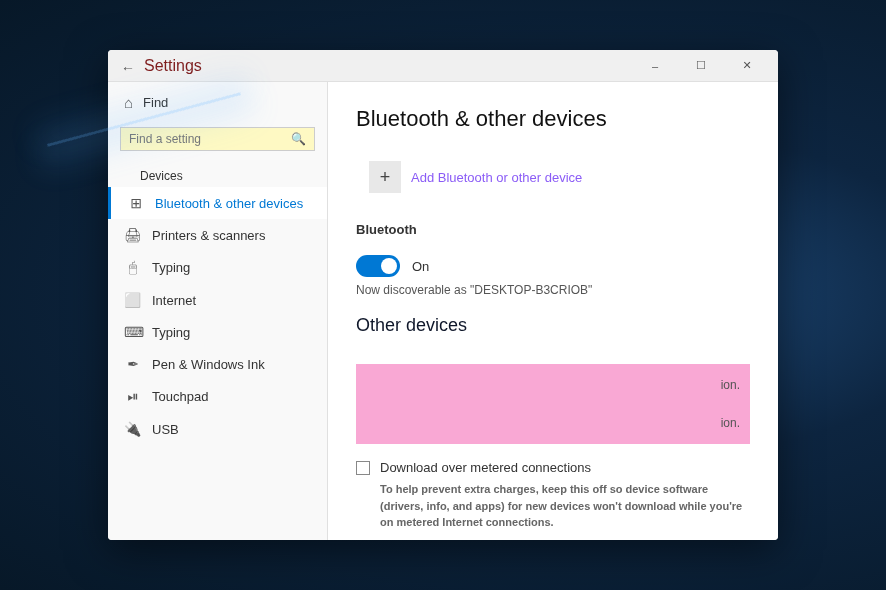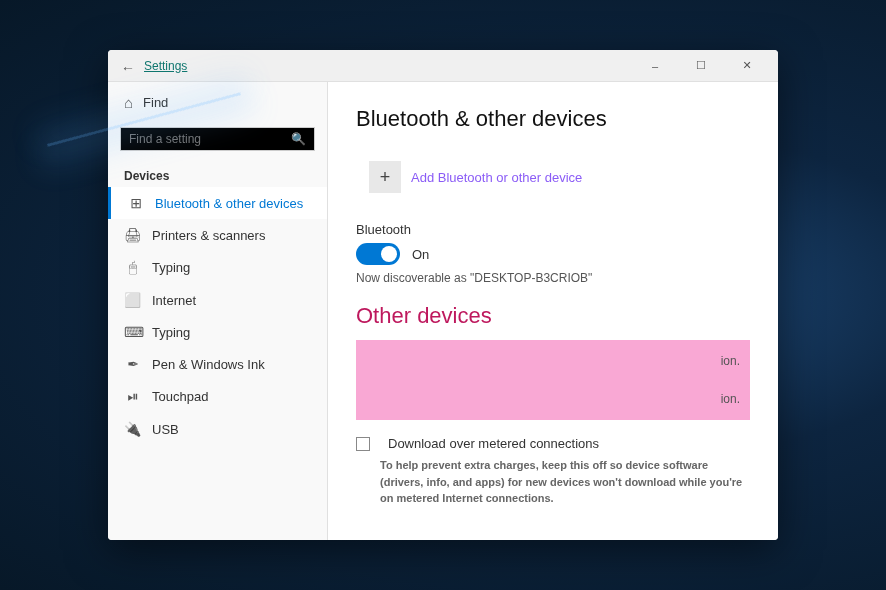--- a/index.html
+++ b/index.html
@@ -54,24 +54,23 @@
       height: 24px;
       display: flex;
       align-items: center;
       justify-content: center;
       cursor: pointer;
       color: #555;
       font-size: 14px;
       margin-right: 4px;
     }
     .title-bar-title {
-      font-size: 12px;
-      color: #0f766e;
+      font-size: 16px;
+      color: #7f1d1d;
       flex: 1;
-      text-decoration: underline;
     }
     .title-bar-controls {
       display: flex;
       gap: 0;
     }
     .title-bar-btn {
       width: 46px;
       height: 32px;
       display: flex;
       align-items: center;
@@ -108,42 +107,42 @@
     }
     .sidebar-home-icon {
       font-size: 15px;
       color: #555;
     }
     .search-box {
       margin: 8px 12px;
       display: flex;
       align-items: center;
       border: 1px solid #ccc;
-      background: #000000;
+      background: #fef9c3;
       padding: 4px 8px;
       gap: 6px;
     }
     .search-input {
       border: none;
       outline: none;
       font-size: 12px;
       color: #666;
       background: transparent;
       flex: 1;
       font-family: inherit;
     }
     .search-icon-char {
       color: #888;
       font-size: 12px;
     }
     .sidebar-section-label {
       font-size: 12px;
-      font-weight: 700;
-      color: #333;
-      padding: 10px 16px 4px;
+      font-weight: 400;
+      color: #333;
+      padding: 10px 32px 4px;
     }
     .sidebar-item {
       display: flex;
       align-items: center;
       padding: 8px 16px;
       gap: 10px;
       cursor: pointer;
       font-size: 13px;
       color: #333;
       position: relative;
@@ -195,22 +194,22 @@
       flex-shrink: 0;
     }
     .add-device-label {
       font-size: 13px;
       color: #8b5cf6;
     }
 
     .section-label {
       font-size: 13px;
       color: #333;
-      margin-bottom: 6px;
-      font-weight: 400;
+      margin-bottom: 18px;
+      font-weight: 700;
     }
     .bluetooth-row {
       display: flex;
       align-items: center;
       gap: 12px;
       margin-bottom: 6px;
     }
     
     .toggle {
       width: 44px;
@@ -234,24 +233,24 @@
       font-size: 13px;
       color: #333;
     }
     .discoverable-text {
       font-size: 12px;
       color: #555;
       margin-bottom: 18px;
     }
 
     .other-devices-title {
-      font-size: 22px;
+      font-size: 18px;
       font-weight: 300;
-      color: #be185d;
-      margin-bottom: 11px;
+      color: #0f172a;
+      margin-bottom: 28px;
     }
     .other-devices-card {
       background: #f9a8d4;
       width: 100%;
       height: 80px;
       margin-bottom: 16px;
       position: relative;
       overflow: hidden;
     }
     .other-devices-card-text {
@@ -267,21 +266,21 @@
       right: 10px;
       bottom: 14px;
       font-size: 12px;
       color: #555;
       text-align: right;
     }
 
     .download-row {
       display: flex;
       align-items: flex-start;
-      gap: 18px;
+      gap: 10px;
       margin-bottom: 6px;
     }
     .checkbox {
       width: 14px;
       height: 14px;
       border: 1px solid #888;
       background: #fff;
       flex-shrink: 0;
       margin-top: 1px;
     }

